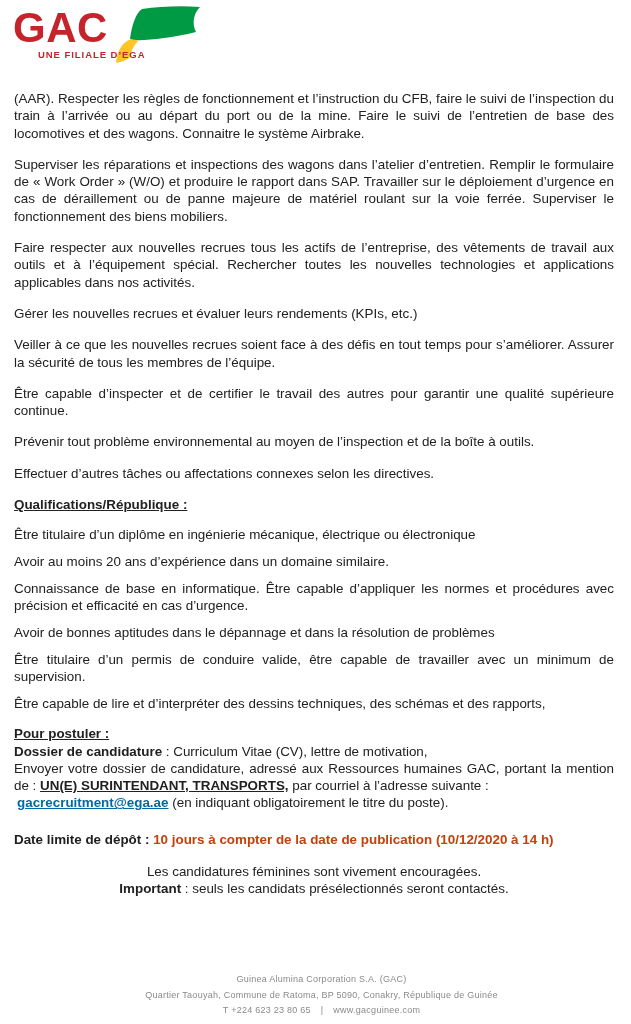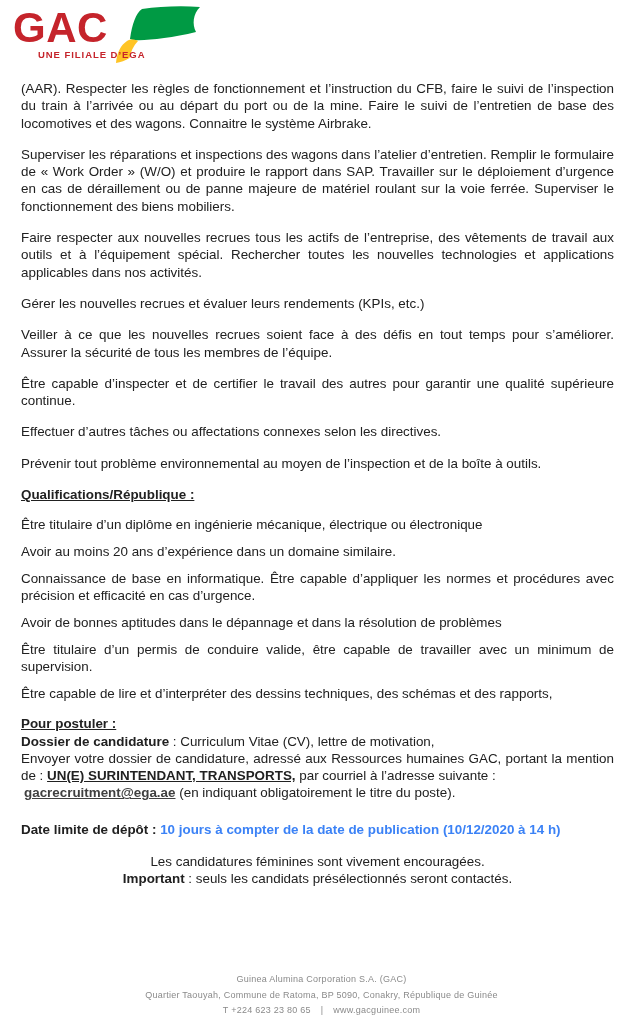--- a/index.html
+++ b/index.html
@@ -21,37 +21,37 @@
   }
   .logo-tagline {
     position:absolute; left:1px; top:45px;
     font-weight:bold; font-size:9.5px; line-height:1;
     letter-spacing:0.95px; color:#C5242B; white-space:nowrap;padding-left:24px;
   }
   .logo-flag { position:absolute; left:93px; top:0; width:100px; height:60px; }
 
   
   .content {
-    position:absolute; left:14px; right:14px; top:80px;
-    font-size:13.4px; line-height:17.3px;margin-left:7px;
+    position:absolute; left:14px; right:14px; top:90px;
+    font-size:13.4px; line-height:17.3px;
   }
   .para { margin:0 0 14px; text-align:justify; }
   .section-heading {
     font-weight:bold; text-decoration:underline;
     margin:4px 0 13px; font-size:13.4px; line-height:17.3px;
   }
   .section-heading.second { margin-top:13px; margin-bottom:0; }
   .qual-item { margin:0 0 9.5px; text-align:justify; }
   .apply-line { margin:0; text-align:justify; }
   .email-line { margin:0; padding-left:3px; }
   .bold { font-weight:bold; }
   .bold-underline { font-weight:bold; text-decoration:underline; }
-  .email-link { color:#404040; font-weight:bold; text-decoration:underline; cursor:pointer; }
+  .email-link { color:#0369a1; font-weight:bold; text-decoration:underline; cursor:pointer; }
   .deadline { margin:19px 0 0; }
-  .deadline-value { color:#3b82f6; font-weight:bold; }
+  .deadline-value { color:#c2410c; font-weight:bold; }
   .closing { margin-top:15px; text-align:center; }
   .closing div { margin:0; }
 
   
   .footer {
     position:absolute; left:0; right:0; top:972px;
     text-align:center; color:#8A8A8A;
     font-size:9px; line-height:15.5px; letter-spacing:0.25px;padding-left:15px;
   }
   .footer .sep { padding:0 10px; }
@@ -71,22 +71,22 @@
   </div>
 
   <div class="content">
 
     <p class="para">(AAR). Respecter les règles de fonctionnement et l’instruction du CFB, faire le suivi de l’ins­pection du train à l’arrivée ou au départ du port ou de la mine. Faire le suivi de l’entretien de base des locomotives et des wagons. Connaitre le système Airbrake.</p>
     <p class="para">Superviser les réparations et inspections des wagons dans l’atelier d’entretien. Remplir le for­mulaire de « Work Order » (W/O) et produire le rapport dans SAP. Travailler sur le déploiement d’urgence en cas de déraillement ou de panne majeure de matériel roulant sur la voie ferrée. Superviser le fonctionnement des biens mobiliers.</p>
     <p class="para">Faire respecter aux nouvelles recrues tous les actifs de l’entreprise, des vêtements de travail aux outils et à l’équipement spécial. Rechercher toutes les nouvelles technologies et applica­tions applicables dans nos activités.</p>
     <p class="para">Gérer les nouvelles recrues et évaluer leurs rendements (KPIs, etc.)</p>
     <p class="para">Veiller à ce que les nouvelles recrues soient face à des défis en tout temps pour s’améliorer. Assurer la sécurité de tous les membres de l’équipe.</p>
     <p class="para">Être capable d’inspecter et de certifier le travail des autres pour garantir une qualité supérieure continue.</p>
+    <p class="para">Prévenir tout problème environnemental au moyen de l’inspection et de la boîte à outils.</p>
     <p class="para">Effectuer d’autres tâches ou affectations connexes selon les directives.</p>
-    <p class="para">Prévenir tout problème environnemental au moyen de l’inspection et de la boîte à outils.</p>
 
     <div class="section-heading">Qualifications/République :</div>
 
     <p class="qual-item">Être titulaire d’un diplôme en ingénierie mécanique, électrique ou électronique</p>
     <p class="qual-item">Avoir au moins 20 ans d’expérience dans un domaine similaire.</p>
     <p class="qual-item">Connaissance de base en informatique. Être capable d’appliquer les normes et procédures avec précision et efficacité en cas d’urgence.</p>
     <p class="qual-item">Avoir de bonnes aptitudes dans le dépannage et dans la résolution de problèmes</p>
     <p class="qual-item">Être titulaire d’un permis de conduire valide, être capable de travailler avec un minimum de supervision.</p>
     <p class="qual-item">Être capable de lire et d’interpréter des dessins techniques, des schémas et des rapports,</p>
 

